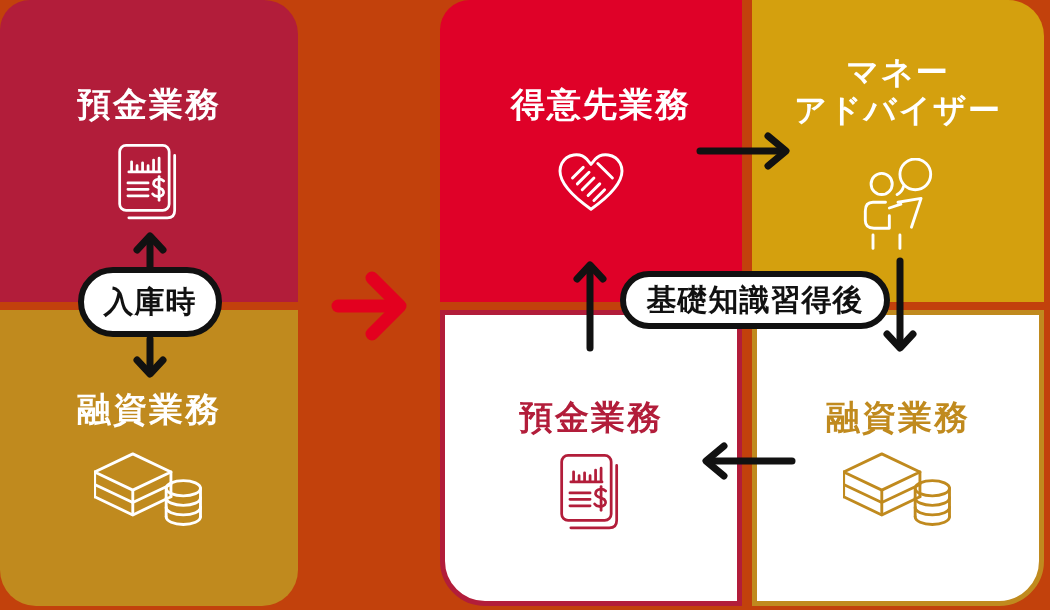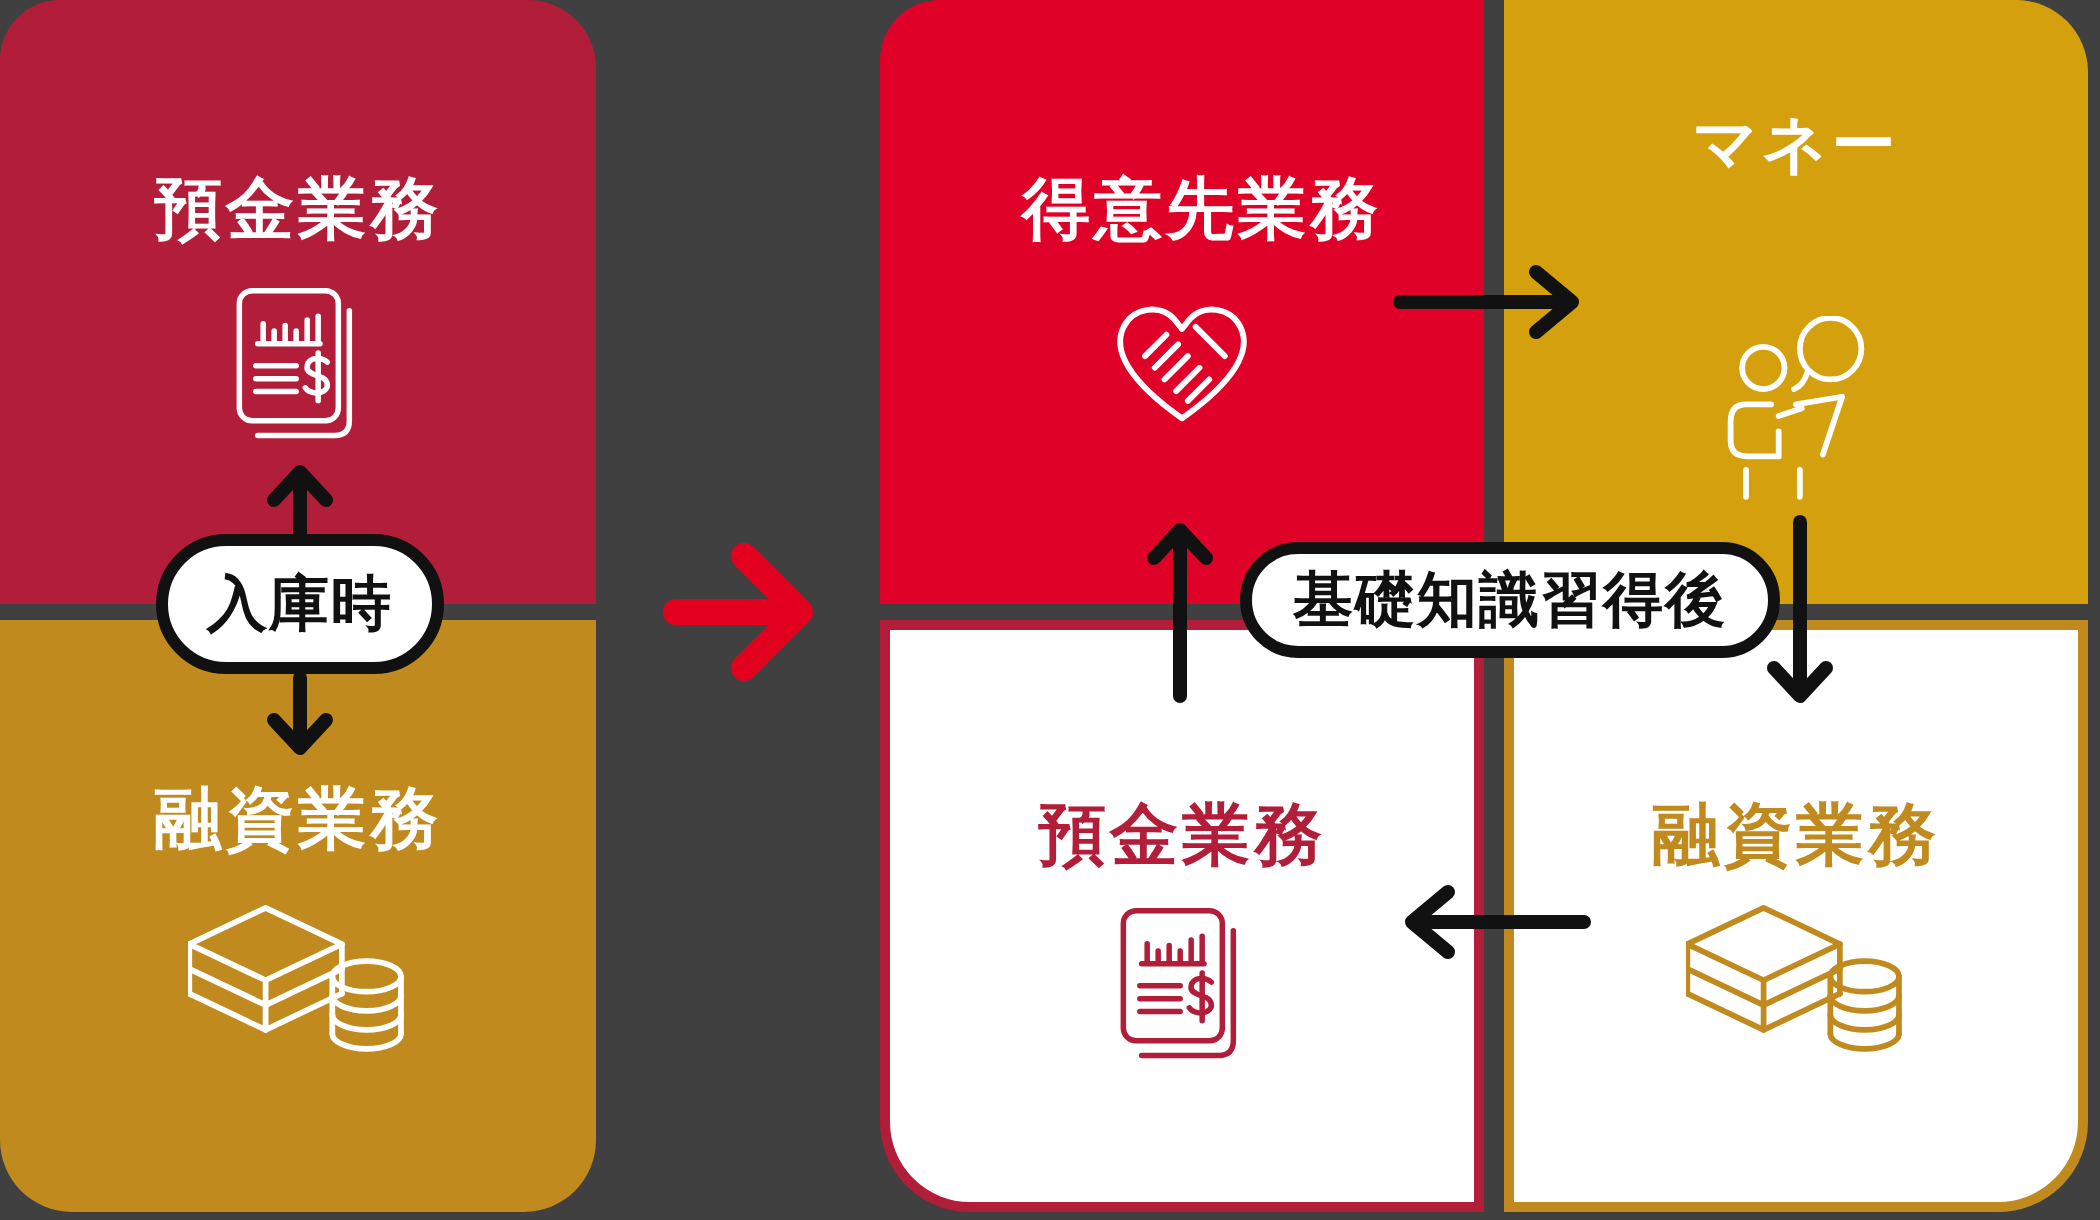--- a/index.html
+++ b/index.html
@@ -1,18 +1,18 @@
 <!DOCTYPE html>
 <html><head>
 <meta charset="utf-8">
 <style>
   html,body{margin:0;padding:0;background:#4a7350;}
   #stage{
     position:relative;width:1050px;height:610px;overflow:hidden;
-    background:#404040;
+    background:#c2410c;
     font-family:"Liberation Sans","DejaVu Sans",sans-serif;
   }
   .card{position:absolute;}
   .card-dep-before{left:0;top:0;width:298px;height:302px;background:#b21d3a;border-radius:30px 34px 0 0;}
   .card-loan-before{left:0;top:310px;width:298px;height:296px;background:#c08a1e;border-radius:0 0 36px 36px;}
   .card-customer{left:440px;top:0;width:302px;height:302px;background:#df0128;border-radius:30px 0 0 0;}
   .card-advisor{left:752px;top:0;width:292px;height:302px;background:#d4a00e;border-radius:0 36px 0 0;}
   .card-dep-after{left:440px;top:310px;width:302px;height:296px;background:#ffffff;border:5px solid #b21d3a;border-radius:0 0 0 45px;box-sizing:border-box;}
   .card-loan-after{left:752px;top:310px;width:292px;height:296px;background:#ffffff;border:5px solid #c08a1e;border-radius:0 0 45px 0;box-sizing:border-box;}
 
@@ -121,20 +121,21 @@
         <path d="M30 47 L42 35"></path>
         <path d="M36 53 L48 41"></path>
         <path d="M42 58 L53 47"></path>
       </svg>
     </div>
   </div>
 
   <div class="card card-advisor">
     <div class="card-label lbl-advisor">
       <div>マネー</div>
+      <div>アドバイザー</div>
     </div>
     <div class="icon ic-white ic-advisor">
       <svg width="86" height="100" viewBox="0 0 88 104" fill="none" stroke="currentColor" stroke-width="3" stroke-linecap="round" stroke-linejoin="round">
         <circle cx="27" cy="27" r="11"></circle>
         <circle cx="62" cy="17" r="16"></circle>
         <path d="M50 29 Q48 36 43 38"></path>
         <path d="M31 46 H18 Q10 46 10 55 V65 Q10 73 19 73 H35 V60"></path>
         <path d="M35 52 L47 48"></path>
         <path d="M44 46 L68 42 L58 72"></path>
         <path d="M18 80 V94 M46 80 V94"></path>

